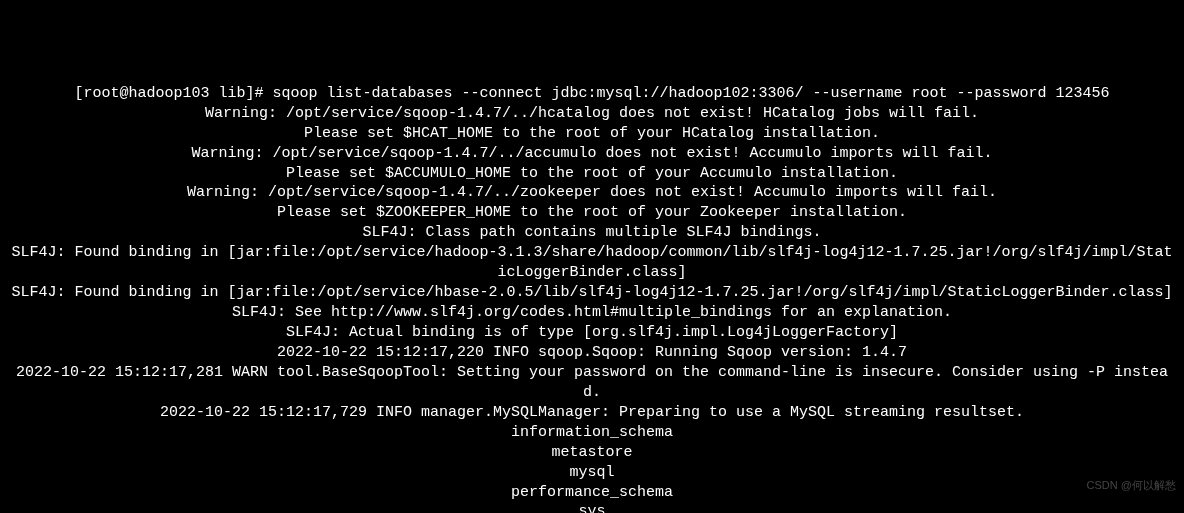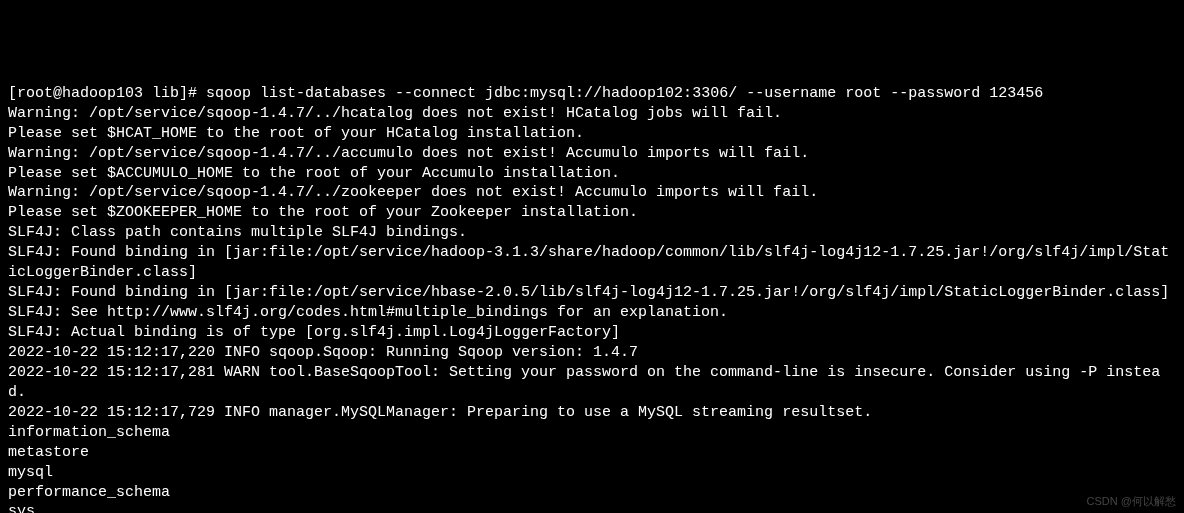--- a/index.html
+++ b/index.html
@@ -1,39 +1,40 @@
 <!DOCTYPE html>
 <html><head>
   <meta charset="utf-8">
   <style>
     * {
       margin: 0;
       padding: 0;
       box-sizing: border-box;
+      text-align: center;
     }
     body {
       background-color: #000000;
       color: #ffffff;
       font-family: "Consolas", "Courier New", monospace;
       font-size: 15px;
       line-height: 1.33;
       padding: 4px 8px;
       width: 1184px;
       height: 513px;
       overflow: hidden;
       position: relative;
       white-space: pre-wrap;
       word-break: break-all;
     }
     .terminal-line {
       display: block;
     }
     .watermark {
       position: absolute;
-      bottom: 4px;
+      bottom: 20px;
       right: 8px;
       color: #888;
       font-size: 11px;
       opacity: 0.5;
       font-family: sans-serif;
     }
   </style>
 </head>
 <body>
 

